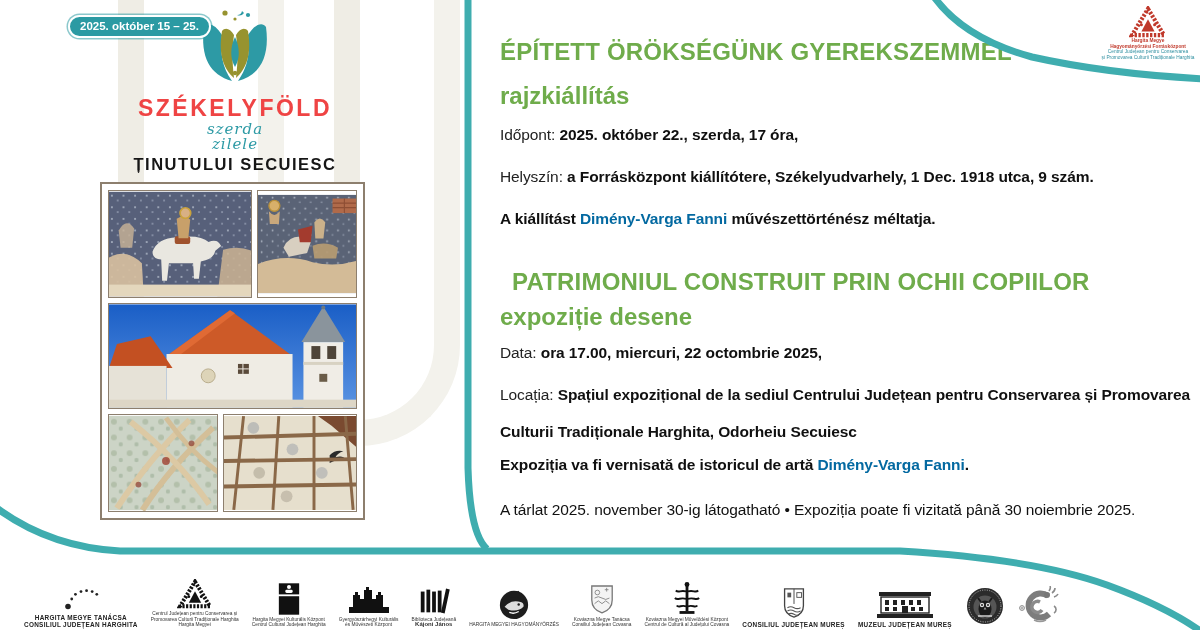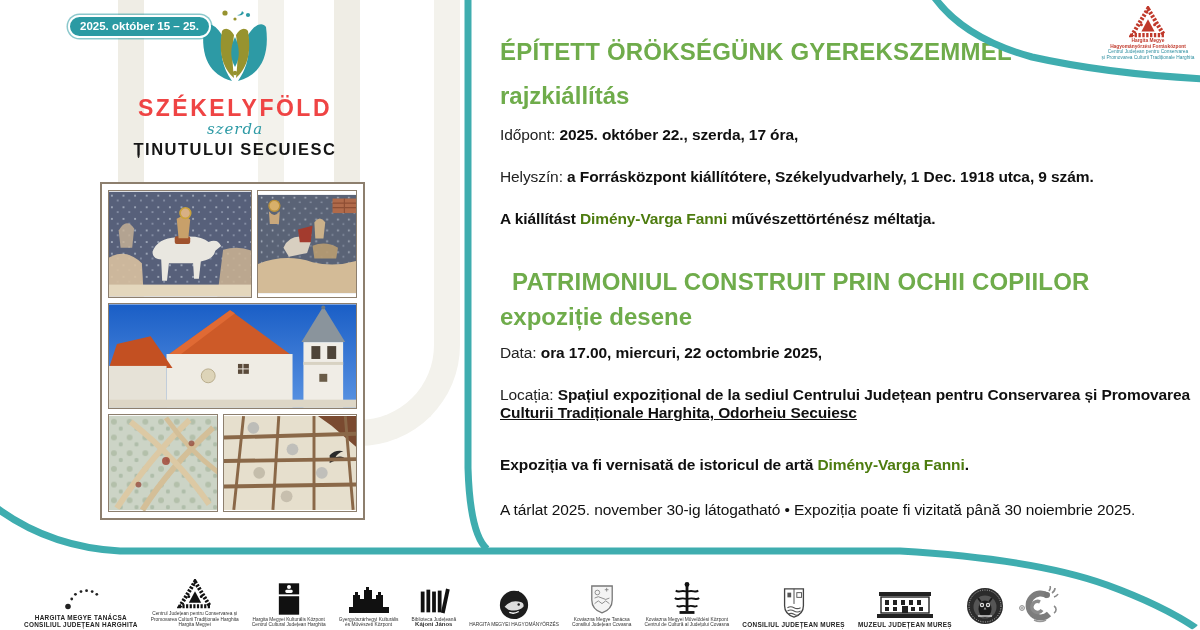--- a/index.html
+++ b/index.html
@@ -1,17 +1,17 @@
 <!DOCTYPE html>
 <html><head>
 <meta charset="utf-8">
 <style>
   html,body{margin:0;padding:0;background:#fff;}
   .poster{position:relative;width:1200px;height:630px;background:#ffffff;overflow:hidden;
-          font-family:"Liberation Sans",sans-serif;color:#1a1a1a;border-radius:12px;}
+          font-family:"Liberation Sans",sans-serif;color:#1a1a1a;}
 
   
   .wm{position:absolute;border:26px solid #efede5;border-top:none;border-radius:0 0 150px 150px;z-index:0;}
   .wm1{left:118px;top:-70px;width:190px;height:510px;}
   .wm2{left:258px;top:-40px;width:150px;height:460px;border-color:#f3f2ec;}
 
   
   .curves{position:absolute;left:0;top:0;z-index:6;pointer-events:none;}
 
   
@@ -37,22 +37,22 @@
   .c-cell{border:1px solid #8d7f6e;overflow:hidden;position:relative;}
   .c-cell svg{display:block;}
 
   
   .content{position:absolute;left:500px;top:0;width:682px;z-index:2;}
   .ev-title{position:absolute;font-size:24px;font-weight:700;color:#6fac4b;white-space:nowrap;letter-spacing:.2px;}
   .ev-sub{position:absolute;font-size:24px;font-weight:700;color:#6fac4b;text-align:right;}
   .ev-line{position:absolute;font-size:15.5px;white-space:nowrap;letter-spacing:-.1px;}
   .ev-line .lbl{font-weight:400;color:#222;}
   .ev-line .val{font-weight:700;color:#101010;}
-  .ev-line .green{color:#4d7c0f;font-weight:700;}
-  .blockline{display:block;text-decoration:underline;}
+  .ev-line .green{color:#0369a1;font-weight:700;}
+  .blockline{display:block;margin-top:19px;}
   .t-hu-title{top:38px;} .t-hu-sub{top:82px;}
   .t-hu-when{top:126px;} .t-hu-where{top:168px;} .t-hu-credit{top:210px;}
   .t-ro-title{top:268px;margin-left:12px;} .t-ro-sub{top:303px;}
   .t-ro-when{top:344px;} .t-ro-where{top:386px;} .t-ro-credit{top:456px;}
   .t-validity{top:501px;font-weight:400;}
   .t-validity .val{font-weight:400;color:#111;}
 
   
   .org{position:absolute;left:1096px;top:6px;width:104px;text-align:center;z-index:4;}
   .org svg{display:block;margin:0 auto;}
@@ -93,20 +93,21 @@
       <circle cx="39" cy="14" r="1.6" fill="#97932f"></circle>
       <path d="M8,22 C4,52 14,70 36,76 C26,62 24,48 26,30 C20,20 12,16 8,22 Z" fill="#2d9aa5"></path>
       <path d="M70,22 C74,52 64,70 42,76 C52,62 54,48 52,30 C58,20 66,16 70,22 Z" fill="#2d9aa5"></path>
       <path d="M26,26 C22,50 28,64 38,73 C36,56 36,44 38,30 C34,23 29,22 26,26 Z" fill="#97932f"></path>
       <path d="M52,26 C56,50 50,64 40,73 C42,56 42,44 40,30 C44,23 49,22 52,26 Z" fill="#97932f"></path>
       <path d="M39,32 C34,42 34,54 39,62 C44,54 44,42 39,32 Z" fill="#2d9aa5"></path>
       <circle cx="39" cy="68" r="2.2" fill="#97932f"></circle>
     </svg>
     <div class="logo-line1">SZÉKELYFÖLD</div>
     <div class="logo-script">szerda</div>
+    <div class="logo-script">zilele</div>
     <div class="logo-line2">ȚINUTULUI SECUIESC</div>
   </div>
 
   <div class="collage">
     <div class="c-row">
       <div class="c-cell" style="width:145px;height:106px;">
         <svg width="145" height="106" viewBox="0 0 150 108">
           <defs>
               <pattern id="sp1" width="12" height="12" patternUnits="userSpaceOnUse">
             <circle cx="3" cy="4" r="1" fill="#cfd6e2" opacity=".75"></circle>

